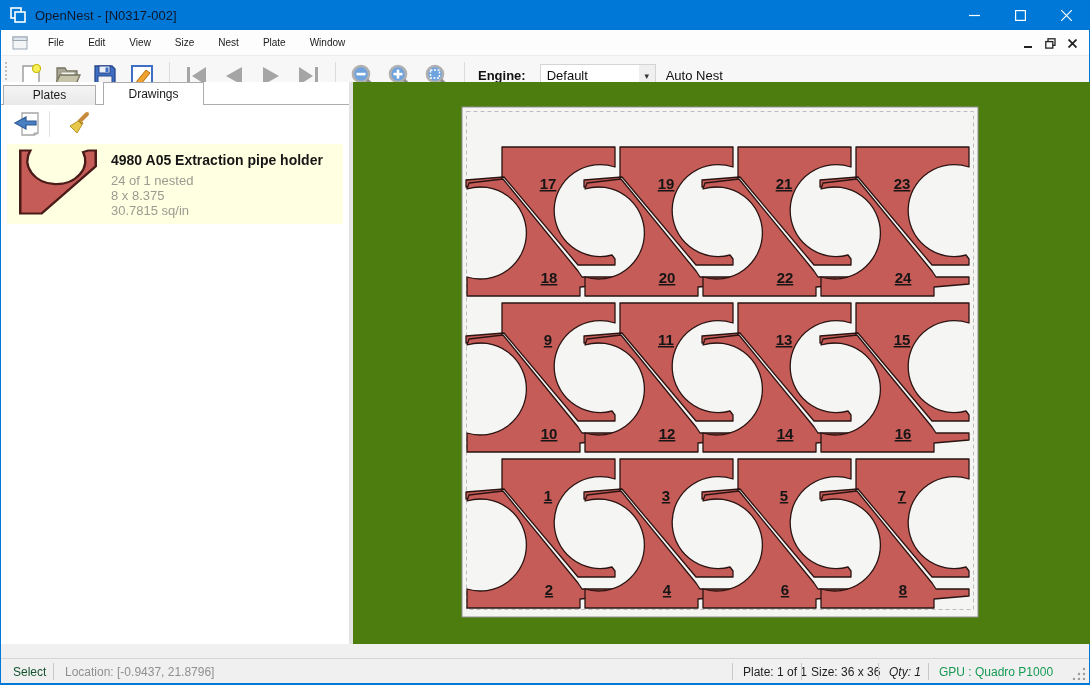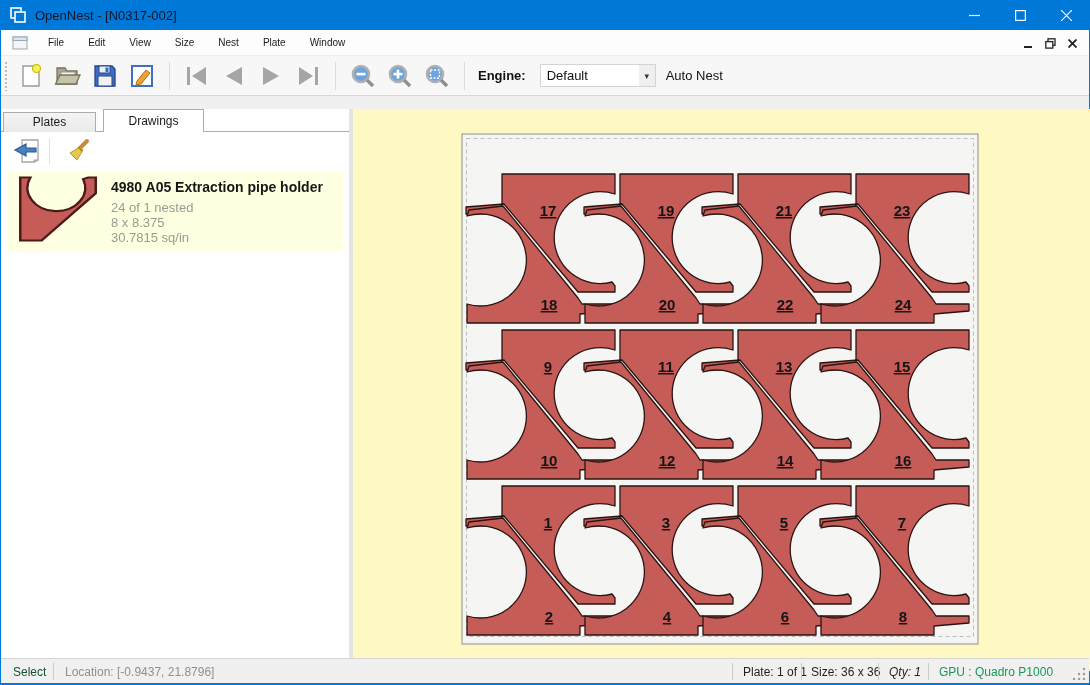--- a/index.html
+++ b/index.html
@@ -32,21 +32,21 @@
   .tb-sep { width:1px; height:28px; background:#dcdcdc; margin:0 5px 0 12px; }
   .engine-label { font-size:13px; font-weight:bold; color:#111; margin-left:8px; }
   .engine-combo { display:flex; align-items:center; margin-left:14px; width:116px; height:23px;
                   background:#ffffff; border:1px solid #d4d4d4; }
   .engine-combo .val { flex:1; font-size:13px; color:#111; padding-left:6px; }
   .engine-combo .drop { width:16px; height:21px; background:#efefef; display:flex; align-items:center;
                         justify-content:center; font-size:9px; color:#333; }
   .autonest { font-size:13px; color:#111; margin-left:10px; }
 
   
-  .main { position:absolute; left:0; top:109px; width:100%; height:562px; }
+  .main { position:absolute; left:0; top:82px; width:100%; height:562px; }
   .sidepanel { position:absolute; left:0; top:0; width:348px; height:562px; background:#ffffff; }
   .splitter { position:absolute; left:348px; top:0; width:4px; height:562px; background:#e3e3e3; }
 
   .tabstrip { position:relative; height:23px; background:#fff; }
   .tabstrip .baseline { position:absolute; left:0; right:0; bottom:0; height:1px; background:#acacac; }
   .tab { position:absolute; font-size:12px; color:#1a1a1a; text-align:center; }
   .tab.inactive { left:2px; top:3px; width:93px; height:20px; line-height:19px;
                   background:linear-gradient(#f4f4f4,#e9e9e9); border:1px solid #acacac; border-bottom:none; }
   .tab.active { left:102px; top:0; width:101px; height:23px; line-height:22px; background:#ffffff;
                 border:1px solid #acacac; border-bottom:none; z-index:2; }
@@ -54,21 +54,21 @@
   .iconrow { position:relative; height:37px; background:#fff; display:flex; align-items:center; }
   .panel-btn { width:32px; height:28px; margin-left:10px; display:flex; align-items:center; justify-content:center; }
   .iconrow .sep { width:1px; height:26px; background:#e2e2e2; margin-left:6px; margin-right:2px; }
 
   .drawing-item { position:absolute; left:6px; top:62px; width:336px; height:80px; background:#ffffe1; }
   .thumb { position:absolute; left:12px; top:5px; }
   .di-title { position:absolute; left:104px; top:8px; font-size:14px; font-weight:bold; color:#161616; }
   .di-line { position:absolute; left:104px; font-size:13px; color:#9b9b91; }
   .di-l1 { top:29px; } .di-l2 { top:44px; } .di-l3 { top:59px; }
 
-  .canvas { position:absolute; left:352px; top:0; width:738px; height:562px; background:#fef9c3; }
+  .canvas { position:absolute; left:352px; top:0; width:738px; height:562px; background:#4d7c0f; }
 
   
   .statusbar { position:absolute; left:0; top:658px; width:100%; height:25px; background:#f0f0f0;
                border-top:1px solid #d5d5d5; font-size:12px; color:#1f1f1f; }
   .sb-sep { position:absolute; top:4px; width:1px; height:17px; background:#c9c9c9; }
   .sb-mode { position:absolute; left:12px; top:6px; color:#14532d; }
   .sb-loc  { position:absolute; left:64px; top:6px; color:#8f8f8f; }
   .sb-plate { position:absolute; left:742px; top:6px; }
   .sb-size  { position:absolute; left:810px; top:6px; }
   .sb-qty   { position:absolute; left:888px; top:6px;font-style:italic; }

